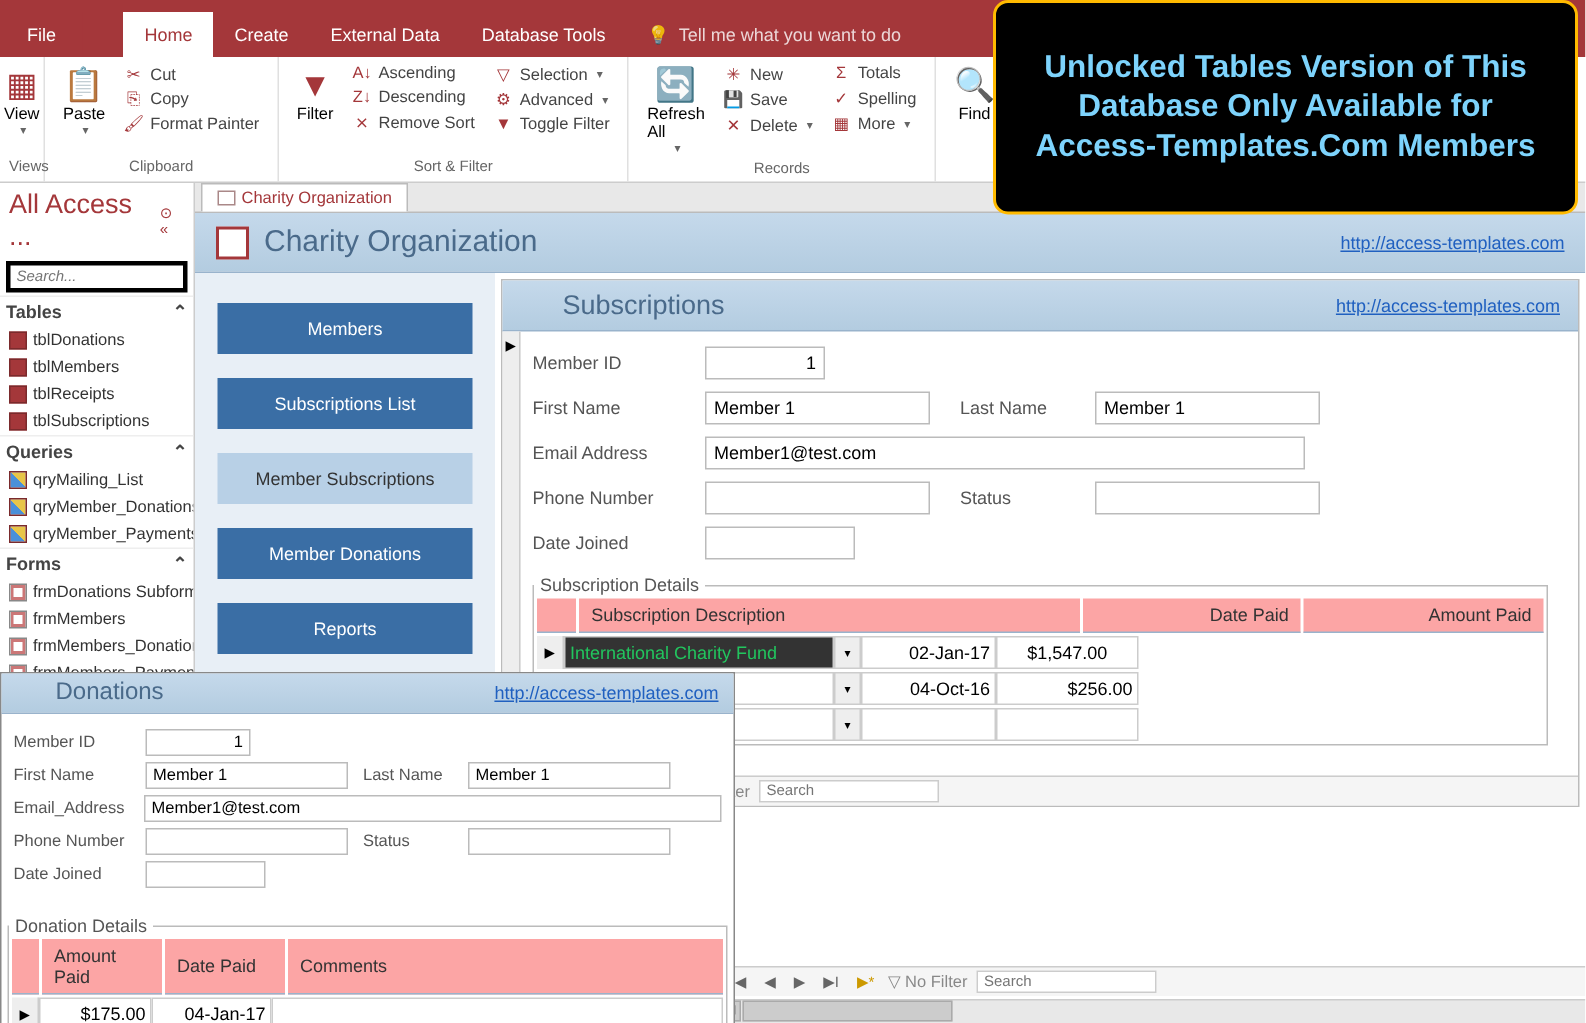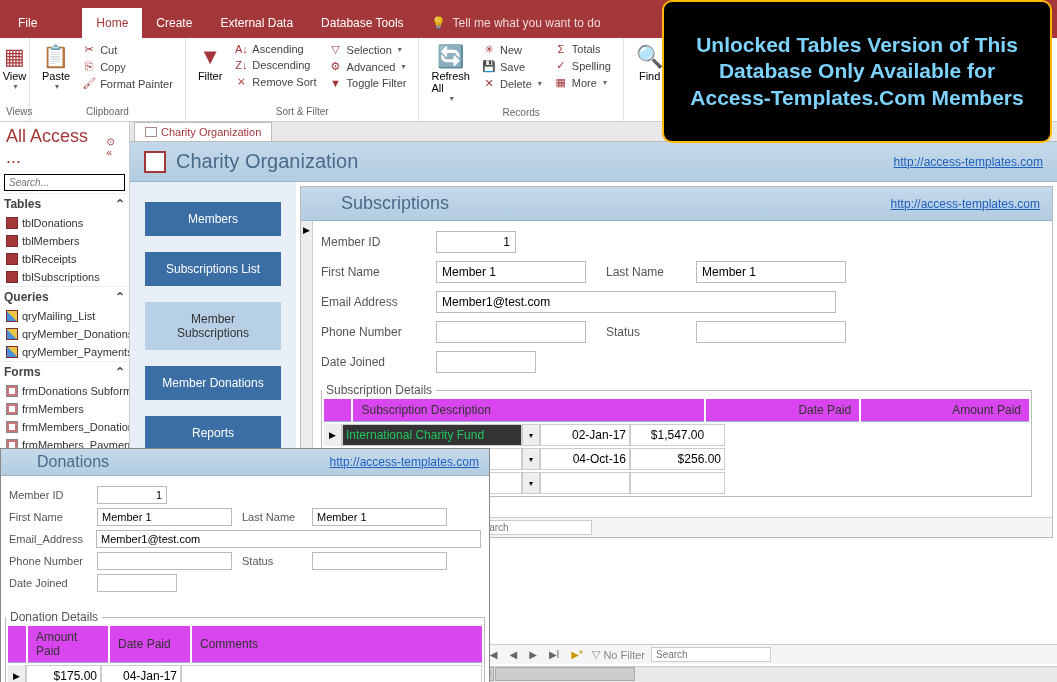--- a/index.html
+++ b/index.html
@@ -26,42 +26,42 @@
 .drop { font-size: 8px; color: #666; margin-left: 2px; }
 
 
 .banner { position: absolute; top: 0; right: 5px; width: 390px; height: 143px; background: #000; border: 2px solid #ffba00; border-radius: 10px; display: flex; align-items: center; justify-content: center; text-align: center; padding: 8px 20px; z-index: 10; }
 .banner-text { color: #7dd3fc; font-size: 21px; font-weight: bold; line-height: 1.25; }
 
 
 .layout { display: flex; height: calc(682px - 38px - 84px); }
 .nav-pane { width: 130px; border-right: 1px solid #ccc; background: #fff; overflow: hidden; }
 .nav-title { font-size: 18px; padding: 4px 6px; color: #a4373a; display: flex; justify-content: space-between; align-items: center; }
-.nav-search { width: calc(100% - 8px); margin: 2px 4px; border: 1px solid #000000; padding: 2px 4px; font-size: 10px; font-style: italic; color: #888; }
+.nav-search { width: calc(100% - 8px); margin: 2px 4px; border: 3px solid #000000; padding: 2px 4px; font-size: 10px; font-style: italic; color: #888; }
 .nav-section { font-size: 12px; font-weight: bold; color: #444; padding: 3px 4px; display: flex; justify-content: space-between; border-top: 1px solid #eee; }
 .nav-item { display: flex; align-items: center; gap: 4px; padding: 3px 6px; font-size: 11px; color: #333; cursor: pointer; white-space: nowrap; overflow: hidden; text-overflow: ellipsis; }
 .nav-item .ico { width: 12px; height: 12px; background: #a4373a; border: 1px solid #7a2a2c; flex-shrink: 0; }
 .nav-item.qry .ico { background: linear-gradient(45deg, #4a90d9 50%, #e8c547 50%); }
 .nav-item.frm .ico { background: #fff; border: 1px solid #888; box-shadow: inset 0 0 0 2px #c77; }
 
 
 .doc-tabs { background: #e8e8e8; border-bottom: 1px solid #bbb; height: 20px; display: flex; padding-left: 4px; }
 .doc-tab { background: #fff; border: 1px solid #bbb; border-bottom: none; padding: 2px 10px; font-size: 11px; color: #a4373a; display: flex; align-items: center; gap: 4px; cursor: pointer; }
 .doc-tab .ico { width: 12px; height: 10px; background: #fff; border: 1px solid #a88; }
 
 
 .form-area { flex: 1; background: #fff; position: relative; overflow: hidden; }
 .form-header { background: linear-gradient(#c5d9eb, #b3cce0); padding: 8px 14px; display: flex; align-items: center; gap: 10px; border-bottom: 1px solid #99b3cc; }
 .form-header .form-ico { width: 22px; height: 22px; background: #fff; border: 2px solid #a4373a; }
 .form-header h2 { font-size: 20px; color: #4a6a8a; font-weight: normal; }
 .form-header a { color: #2060c0; font-size: 12px; margin-left: auto; }
 
 
 .form-body { display: flex; }
-.btn-col { width: 166px; background: #e8eff6; padding: 20px 15px; display: flex; flex-direction: column; gap: 16px; }
+.btn-col { width: 200px; background: #e8eff6; padding: 20px 15px; display: flex; flex-direction: column; gap: 16px; }
 .nav-btn { background: #3a6ea5; color: #fff; text-align: center; padding: 10px; font-size: 12px; cursor: pointer; }
 .nav-btn.sel { background: #b8d0e6; color: #333; }
 
 
 .sub-form { flex: 1; background: #fff; border: 1px solid #bbb; margin: 4px; }
 .sub-header { background: linear-gradient(#c5d9eb, #b3cce0); padding: 6px 12px; display: flex; align-items: center; gap: 10px; border-bottom: 1px solid #99b3cc; }
 .sub-header h3 { font-size: 18px; color: #4a6a8a; font-weight: normal; }
 .sub-header a { color: #2060c0; font-size: 12px; margin-left: auto; }
 .sub-body { padding: 10px 20px; position: relative; }
 .rec-selector { position: absolute; left: 0; top: 0; bottom: 0; width: 12px; background: #eee; border-right: 1px solid #ccc; }
@@ -69,21 +69,21 @@
 .field-row { display: flex; align-items: center; margin-bottom: 8px; gap: 20px; }
 .field-label { width: 95px; color: #555; font-size: 12px; }
 .field-input { border: 1px solid #bbb; padding: 3px 5px; font-size: 12px; height: 22px; background: #fff; }
 .w80 { width: 80px; text-align: right; }
 .w150 { width: 150px; }
 
 
 .details-fs { border: 1px solid #bbb; margin: 10px 0; }
 .details-fs legend { color: #555; font-size: 12px; padding: 0 4px; }
 .details-table { width: 100%; }
-.details-table th { background: #d946ef; padding: 4px 8px; text-align: left; font-weight: normal; color: #333; font-size: 12px; border-bottom: 1px solid #99b3cc; margin-left: 38px; }
+.details-table th { background: #fca5a5; padding: 4px 8px; text-align: left; font-weight: normal; color: #333; font-size: 12px; border-bottom: 1px solid #99b3cc; margin-left: 38px; }
 .details-table td { padding: 0; }
 .dt-row { display: flex; align-items: center; }
 .row-sel { width: 18px; background: #eee; border-right: 1px solid #ccc; height: 22px; display: flex; align-items: center; justify-content: center; font-size: 9px; }
 .dt-input { border: 1px solid #ccc; padding: 3px; font-size: 12px; height: 22px; }
 .dt-input.sel { background: #333; color: #22c55e; }
 .dt-drop { width: 18px; background: #eee; border: 1px solid #ccc; height: 22px; display: flex; align-items: center; justify-content: center; font-size: 8px; cursor: pointer; }
 
 
 .rec-nav { background: #f5f5f5; border-top: 1px solid #ccc; padding: 2px 4px; display: flex; align-items: center; gap: 6px; font-size: 11px; }
 .rec-nav button { background: none; border: none; font-size: 10px; cursor: pointer; color: #666; padding: 0 3px; }

